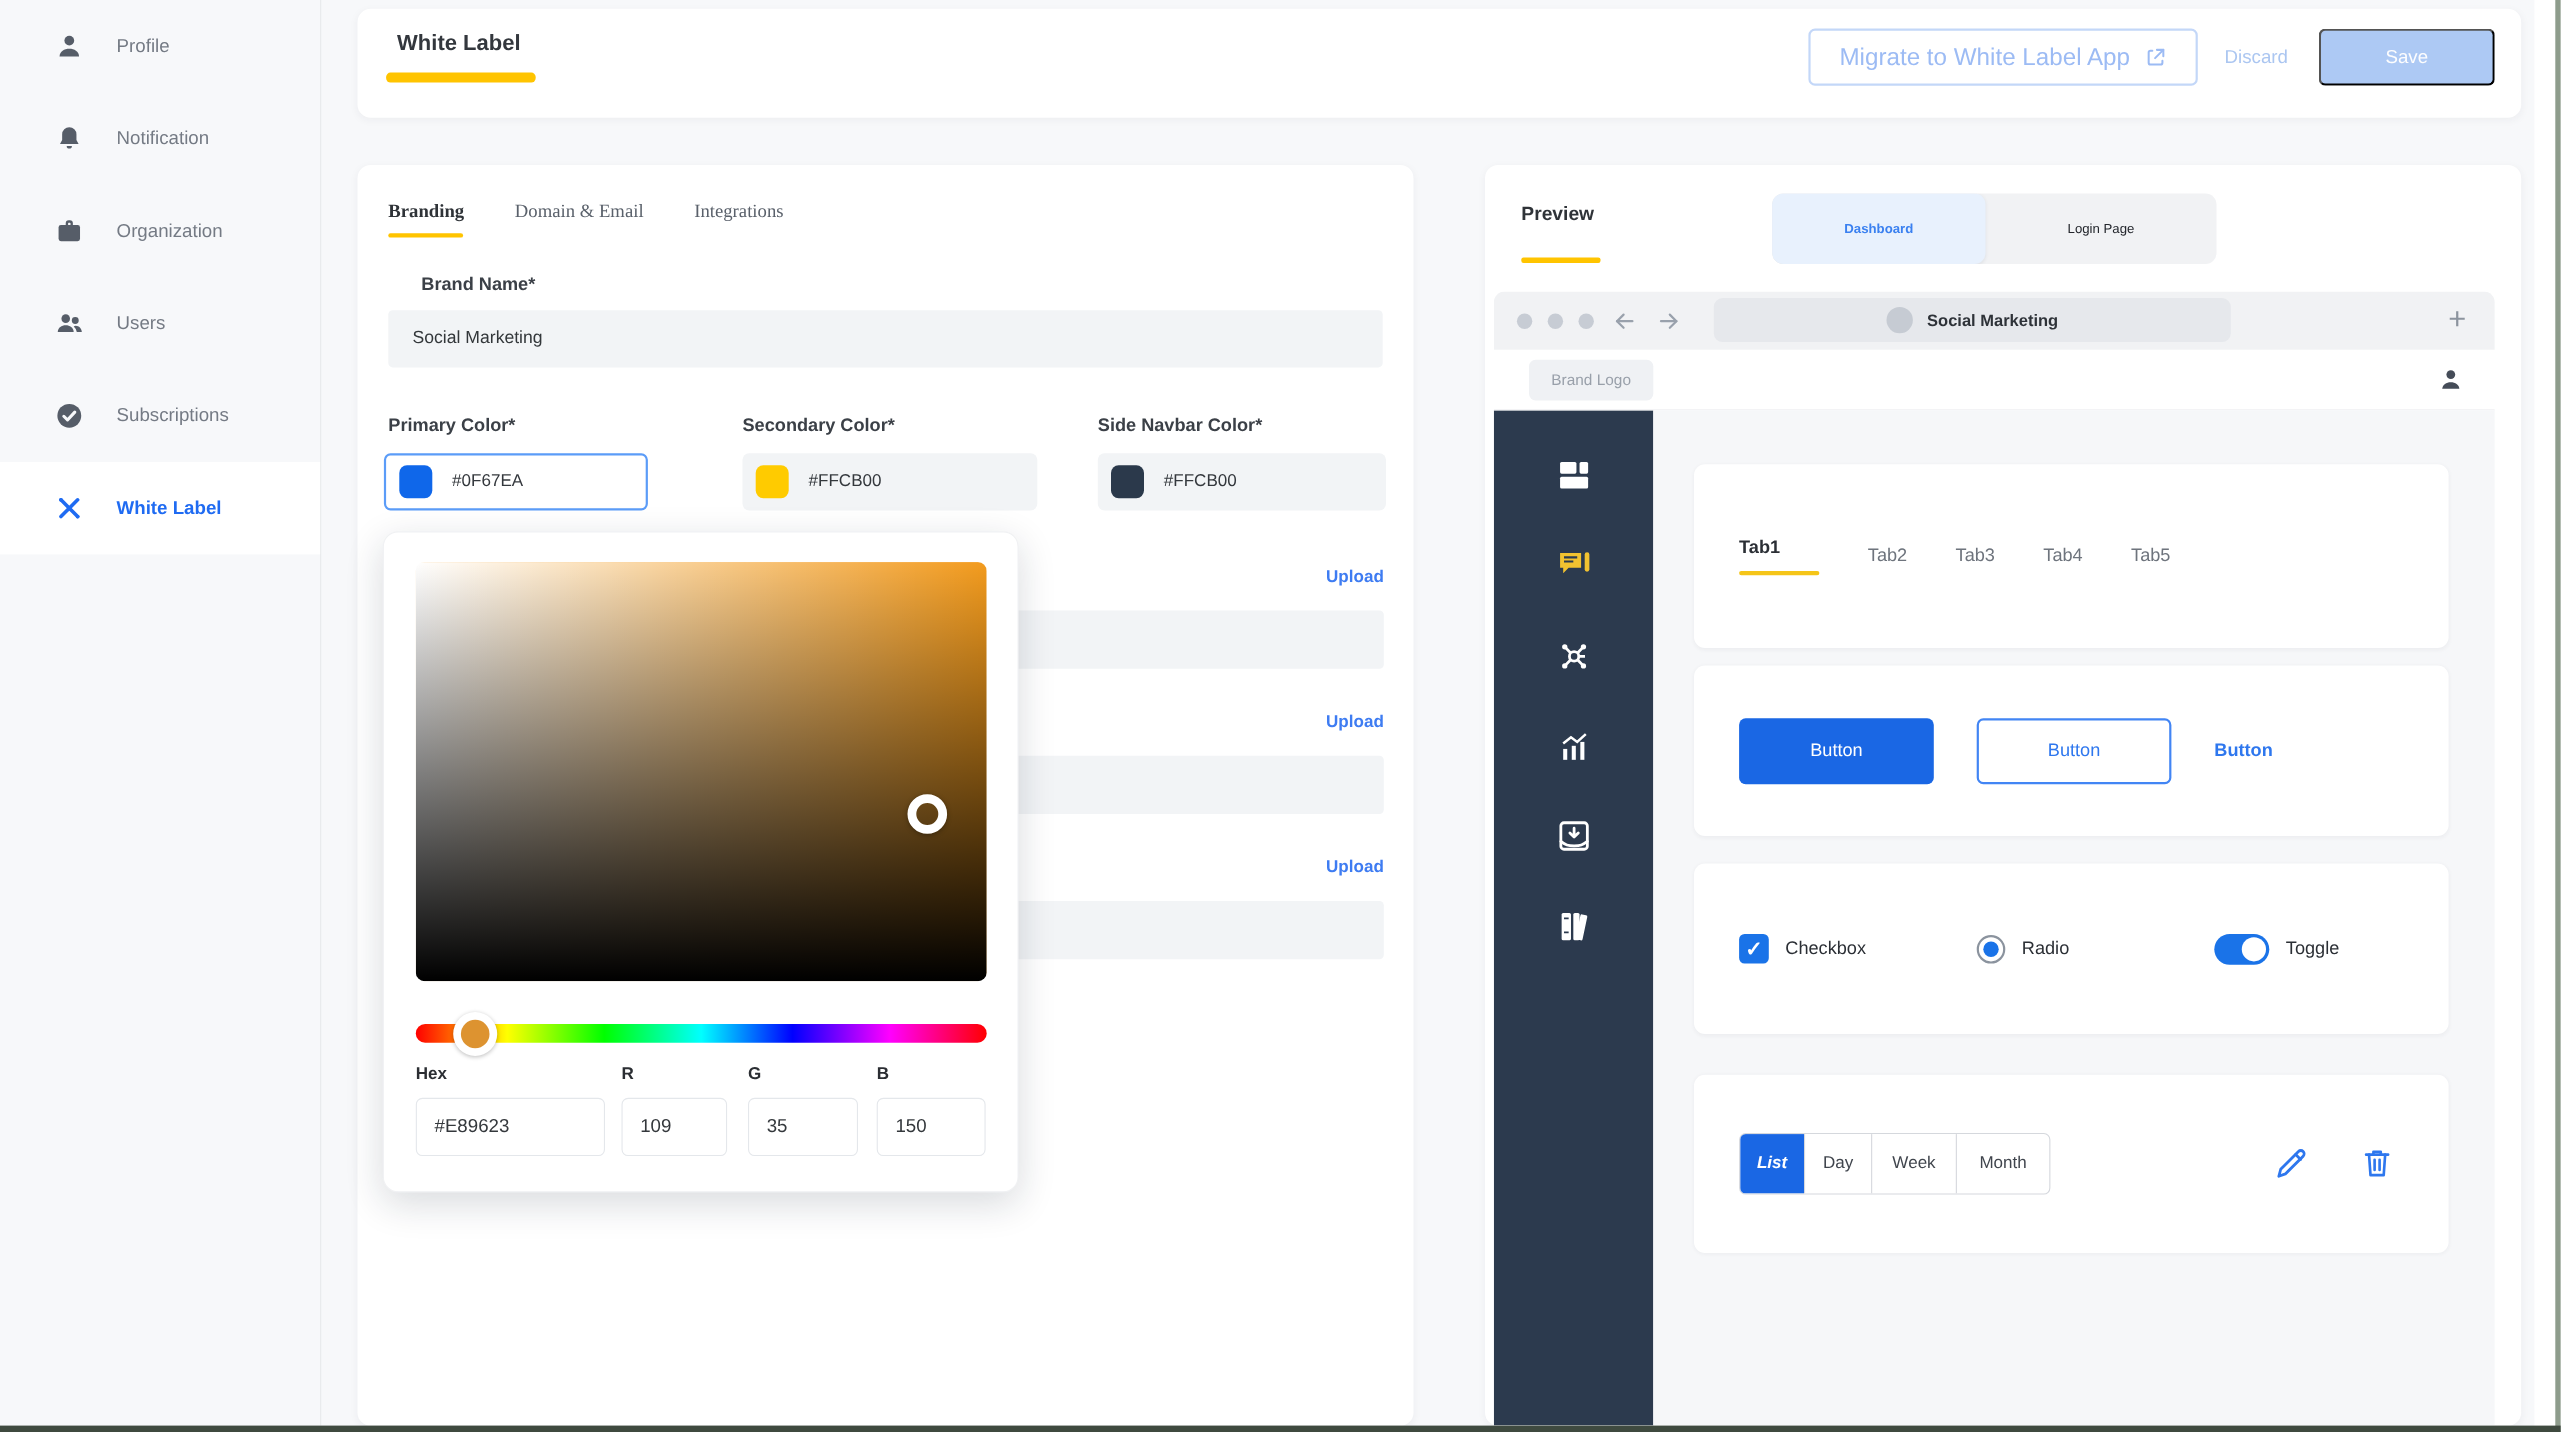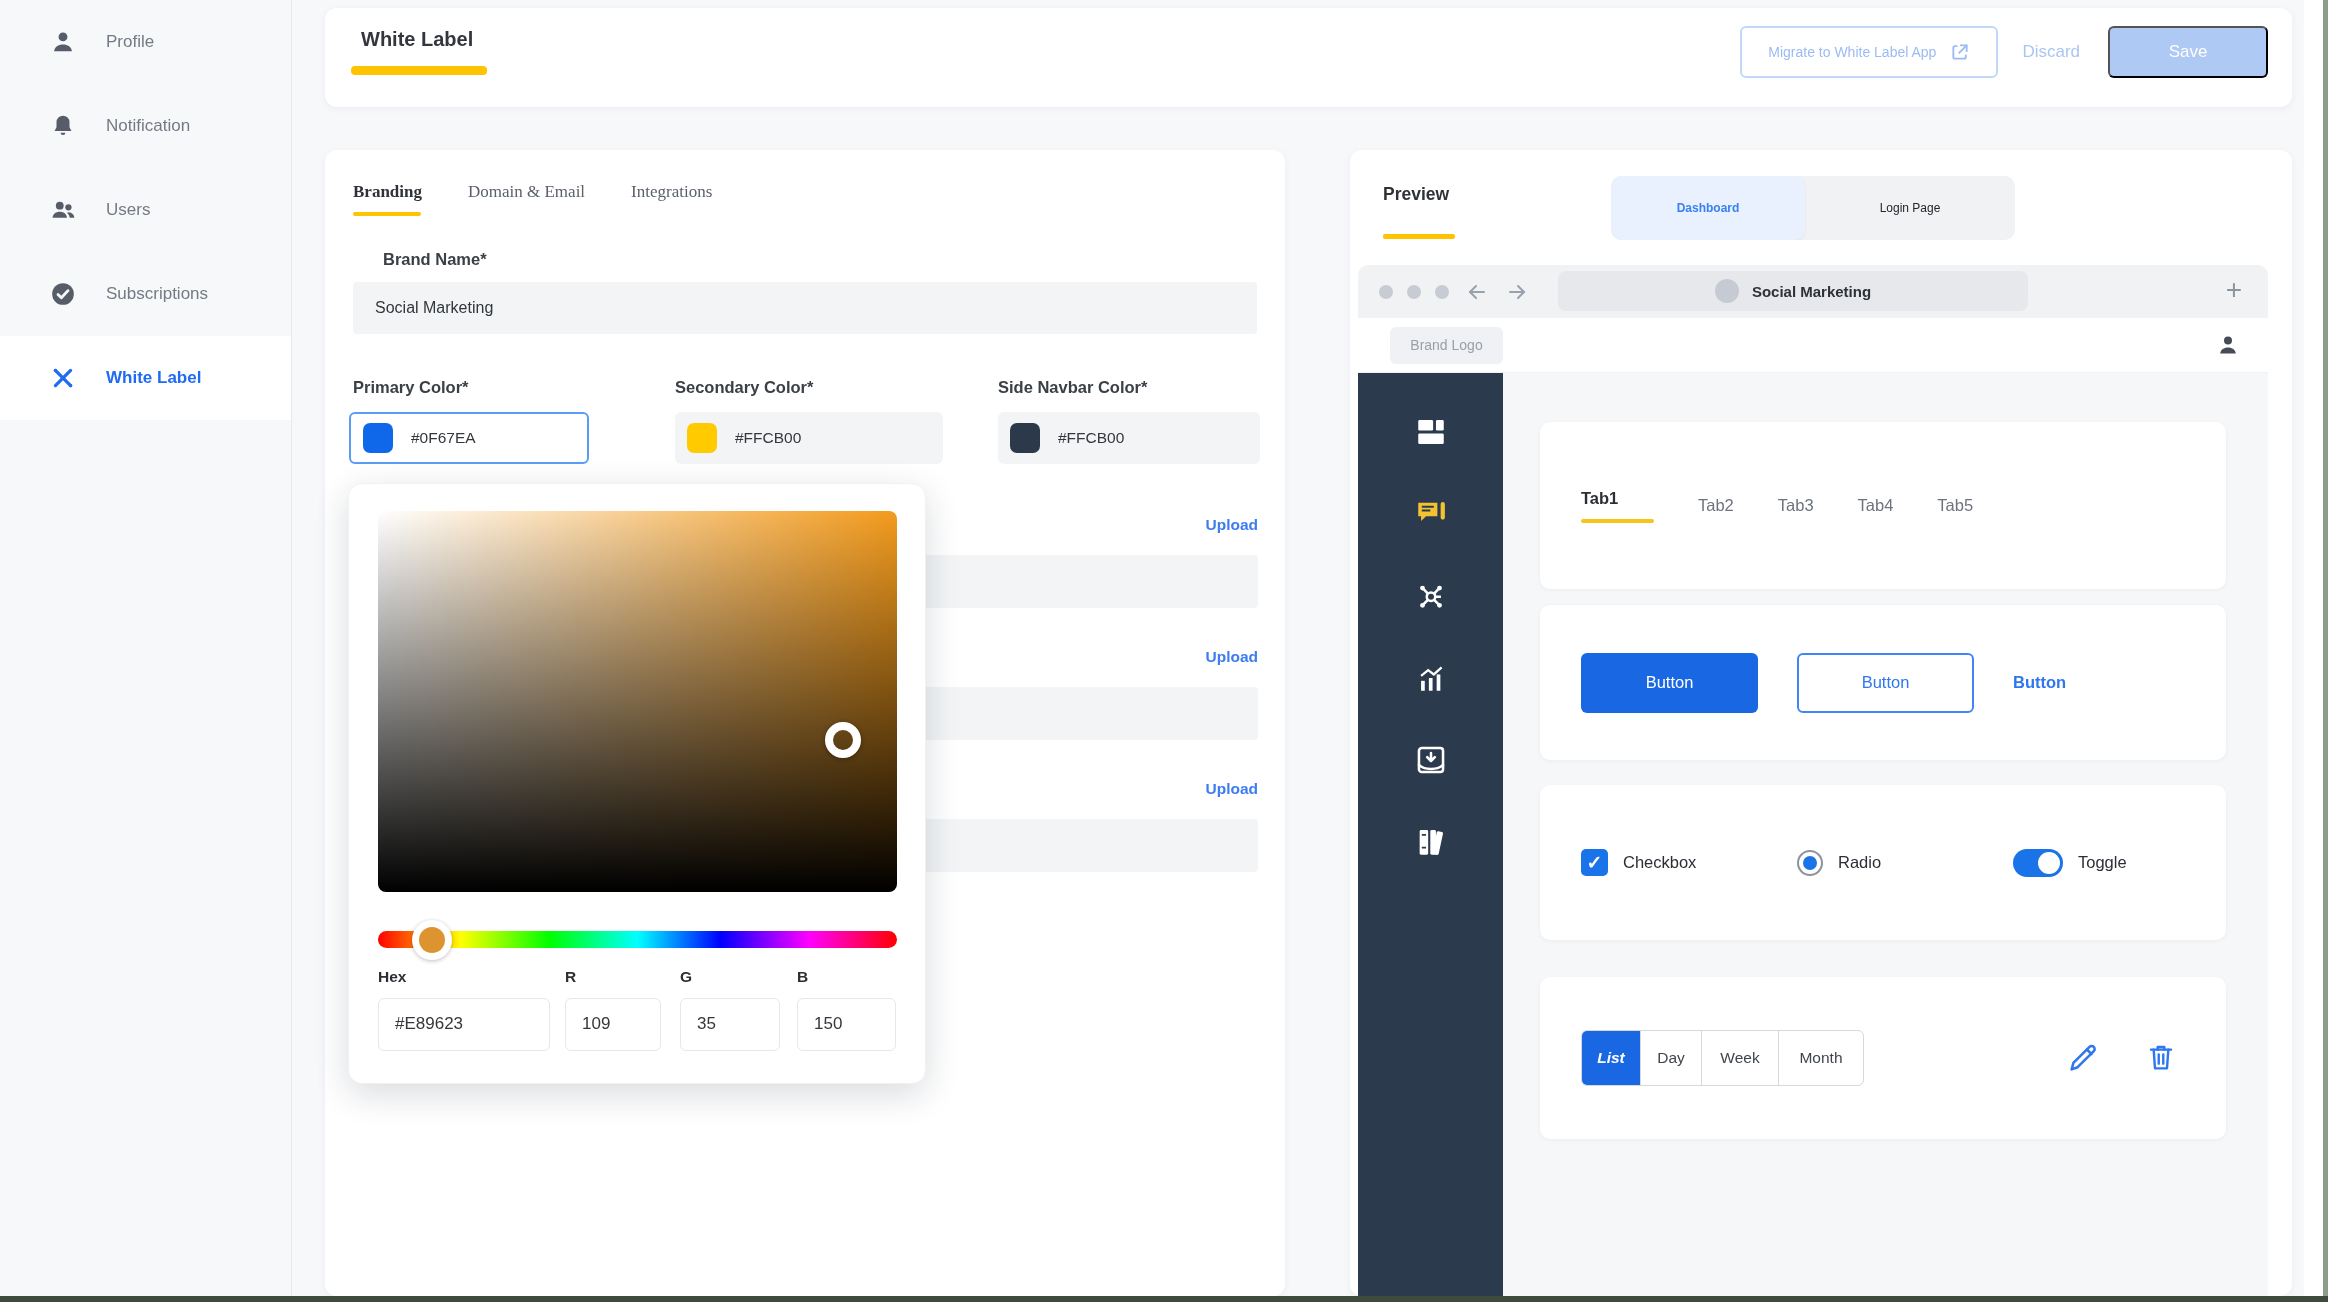--- a/index.html
+++ b/index.html
@@ -21,21 +21,21 @@
   .side-item .lbl { font-size:17px; color:#747a84; }
   .side-item.active { background:#ffffff; }
   .side-item.active .ic { color:#1f6bf2; }
   .side-item.active .lbl { color:#1f6bf2; font-weight:700; }
 
   
   .topbar-card { position:absolute; left:325px; top:8px; width:1967px; height:99px; background:#fff; border-radius:12px; box-shadow:0 2px 8px rgba(30,40,60,.05); z-index:2; }
   .topbar-tab { position:absolute; left:36px; top:20px; font-size:20px; font-weight:600; color:#33373d; cursor:pointer; }
   .topbar-underline { position:absolute; left:26px; top:58px; width:136px; height:9px; border-radius:4px; background:#ffc400; }
   .topbar-actions { position:absolute; right:24px; top:18px; height:52px; display:flex; align-items:center; }
-  .btn-migrate { height:52px; padding:0 26px; border:2px solid #c3d7f8; border-radius:6px; background:#fff; color:#9cbbf4; font-size:14px; display:flex; align-items:center; gap:14px; cursor:pointer; }
+  .btn-migrate { height:52px; padding:0 26px; border:2px solid #c3d7f8; border-radius:6px; background:#fff; color:#9cbbf4; font-size:22px; display:flex; align-items:center; gap:14px; cursor:pointer; }
   .btn-migrate .ic { width:20px; height:20px; color:#9cbbf4; }
   .btn-discard { margin:0 28px 0 24px; color:#abc6f1; font-size:17px; cursor:pointer; }
   .btn-save { width:160px; height:52px; border-radius:6px; background:#adc9f4; color:#fdfdfe; font-size:17px; display:flex; align-items:center; justify-content:center; cursor:pointer; }
 
   
   .branding-card { position:absolute; left:325px; top:150px; width:960px; height:1146px; background:#fff; border-radius:12px; box-shadow:0 2px 8px rgba(30,40,60,.05); }
   .b-tabs { position:absolute; left:28px; top:32px; display:flex; gap:46px; }
   .b-tab { font-size:17px; color:#5a616b; cursor:pointer;font-family:Liberation Serif, serif; }
   .b-tab.active { color:#2f3338; font-weight:700; }
   .b-tab.active::after { content:""; display:block; margin-top:10px; width:68px; height:4px; border-radius:2px; background:#ffc400; }
@@ -136,20 +136,29 @@
         <svg viewBox="0 0 24 24" fill="currentColor">
           <path d="M12 2.5a6 6 0 0 0-6 6v4.6L4.2 16.5h15.6L18 13.1V8.5a6 6 0 0 0-6-6z"></path>
           <path d="M9.8 18.2a2.2 2.2 0 0 0 4.4 0z"></path>
         </svg>
       </span>
     <span class="lbl">Notification</span>
   </div>
   <div class="side-item">
     <span class="ic">
         <svg viewBox="0 0 24 24" fill="currentColor">
+          <path d="M9 7V5.5A2.5 2.5 0 0 1 11.5 3h1A2.5 2.5 0 0 1 15 5.5V7h-2V5.5a.5.5 0 0 0-.5-.5h-1a.5.5 0 0 0-.5.5V7z"></path>
+          <rect x="3" y="7" width="18" height="13.5" rx="2"></rect>
+        </svg>
+      </span>
+    <span class="lbl">Organization</span>
+  </div>
+  <div class="side-item">
+    <span class="ic">
+        <svg viewBox="0 0 24 24" fill="currentColor">
           <circle cx="9" cy="8" r="3.6"></circle>
           <path d="M2.3 19.2c.3-3.7 3.2-5.6 6.7-5.6s6.4 1.9 6.7 5.6z"></path>
           <circle cx="17" cy="9.5" r="2.9"></circle>
           <path d="M17.4 14c2.8.3 4.9 2 5.1 5.2h-4.2a7.6 7.6 0 0 0-2.6-4.6c.6-.4 1.1-.6 1.7-.6z"></path>
         </svg>
       </span>
     <span class="lbl">Users</span>
   </div>
   <div class="side-item">
     <span class="ic">

